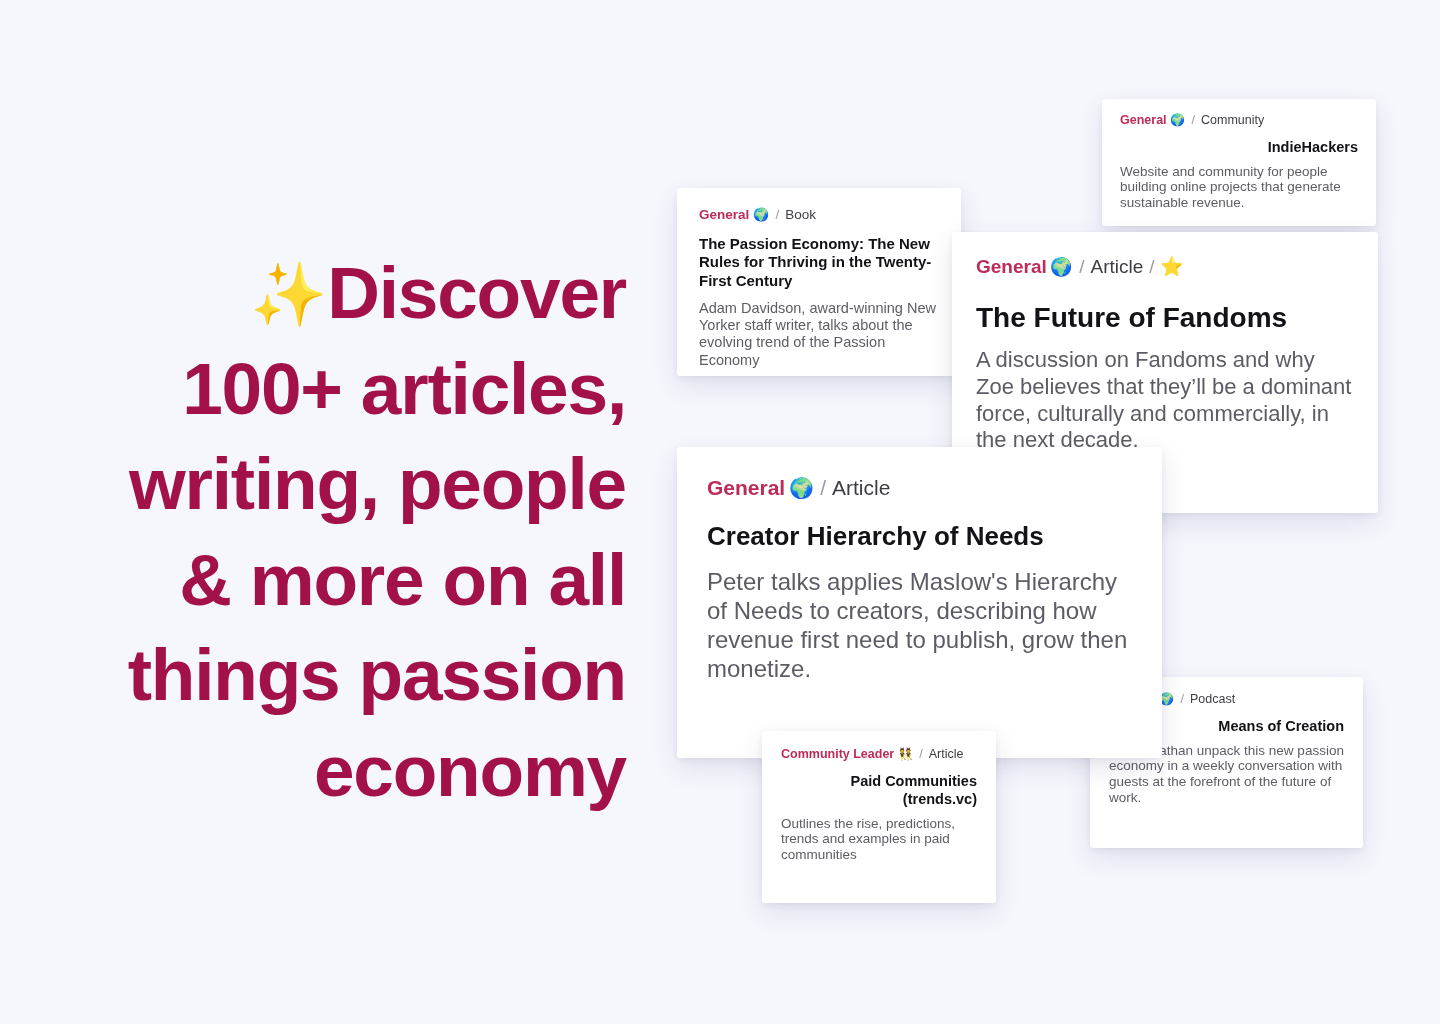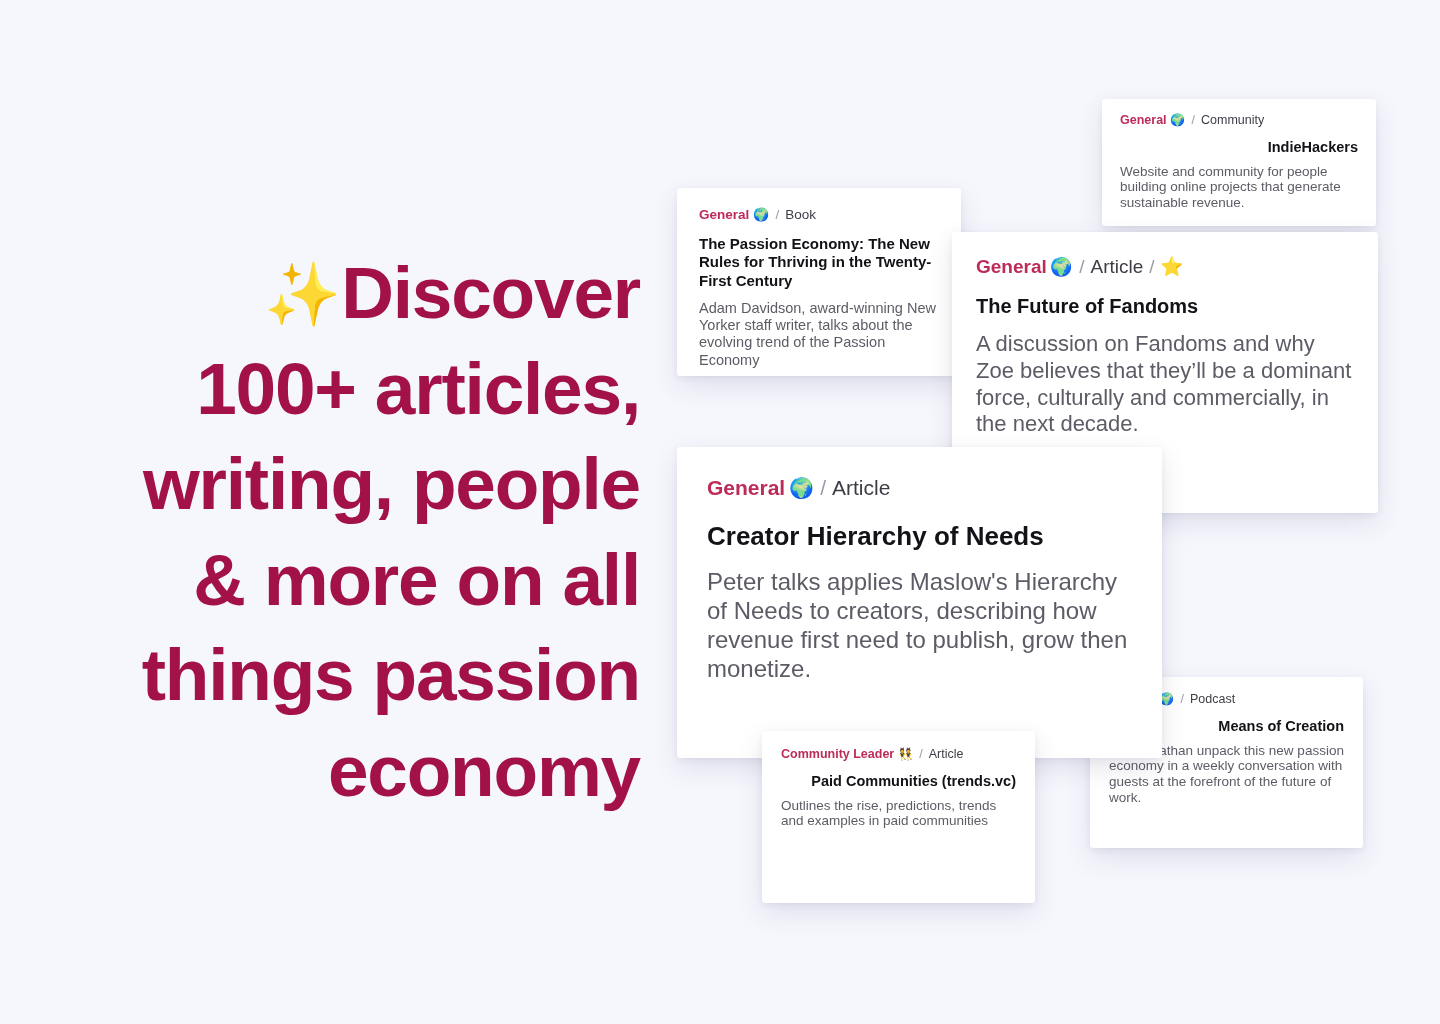--- a/index.html
+++ b/index.html
@@ -17,21 +17,21 @@
 
   #stage {
     position: relative;
     width: 1440px;
     height: 1024px;
   }
 
   
   .hero {
     position: absolute;
-    left: 40px;
+    left: 26px;
     top: 196px;
     width: 600px;
     text-align: right;
     color: #a3114b;
     font-size: 73px;
     line-height: 1.31;
     font-weight: 700;
     letter-spacing: -1.2px;
     white-space: pre-line;
   }
@@ -95,34 +95,34 @@
   .sz-sm .card-title { font-size: 15px; line-height: 1.26; margin-top: 13px; }
   .sz-sm .card-desc  { font-size: 14.5px; line-height: 1.18; margin-top: 9px; }
 
   .sz-xs .crumbs     { font-size: 12.5px; }
   .sz-xs .crumb-emoji{ font-size: 12px; }
   .sz-xs .card-title { font-size: 14.5px; line-height: 1.25; margin-top: 11px; text-align: right; }
   .sz-xs .card-desc  { font-size: 13.5px; line-height: 1.16; margin-top: 8px; }
 
   .sz-md .crumbs     { font-size: 19px; }
   .sz-md .crumb-emoji{ font-size: 18px; }
-  .sz-md .card-title { font-size: 20px; line-height: 1.25; margin-top: 18px; }
+  .sz-md .card-title { font-size: 28px; line-height: 1.25; margin-top: 24px; }
   .sz-md .card-desc  { font-size: 22px; line-height: 1.22; margin-top: 12px; }
 
   .sz-lg .crumbs     { font-size: 21px; }
   .sz-lg .crumb-emoji{ font-size: 20px; }
   .sz-lg .card-title { font-size: 26px; line-height: 1.25; margin-top: 22px; }
   .sz-lg .card-desc  { font-size: 24px; line-height: 1.22; margin-top: 14px; }
 
   
   #card-passion-economy   { left: 677px;  top: 188px; width: 284px;  height: 188px; padding: 20px 22px; z-index: 3; }
   #card-indiehackers      { left: 1102px; top: 99px;  width: 274px;  height: 127px; padding: 15px 18px; z-index: 2; }
   #card-fandoms           { left: 952px;  top: 232px; width: 426px;  height: 281px; padding: 25px 24px; z-index: 4; }
   #card-creator-hierarchy { left: 677px;  top: 447px; width: 485px;  height: 311px; padding: 30px 30px; z-index: 6; }
-  #card-paid-communities  { left: 762px;  top: 731px; width: 273px;  height: 172px; padding: 17px 19px; z-index: 7; }
+  #card-paid-communities  { left: 762px;  top: 731px; width: 234px;  height: 172px; padding: 17px 19px; z-index: 7; }
   #card-means-of-creation { left: 1090px; top: 677px; width: 273px;  height: 171px; padding: 16px 19px; z-index: 5; }
 </style>
 </head>
 <body>
 
 <div id="stage">
 
   <h1 class="hero"><span class="sparkle">✨</span><span>Discover
 100+ articles,
 writing, people

